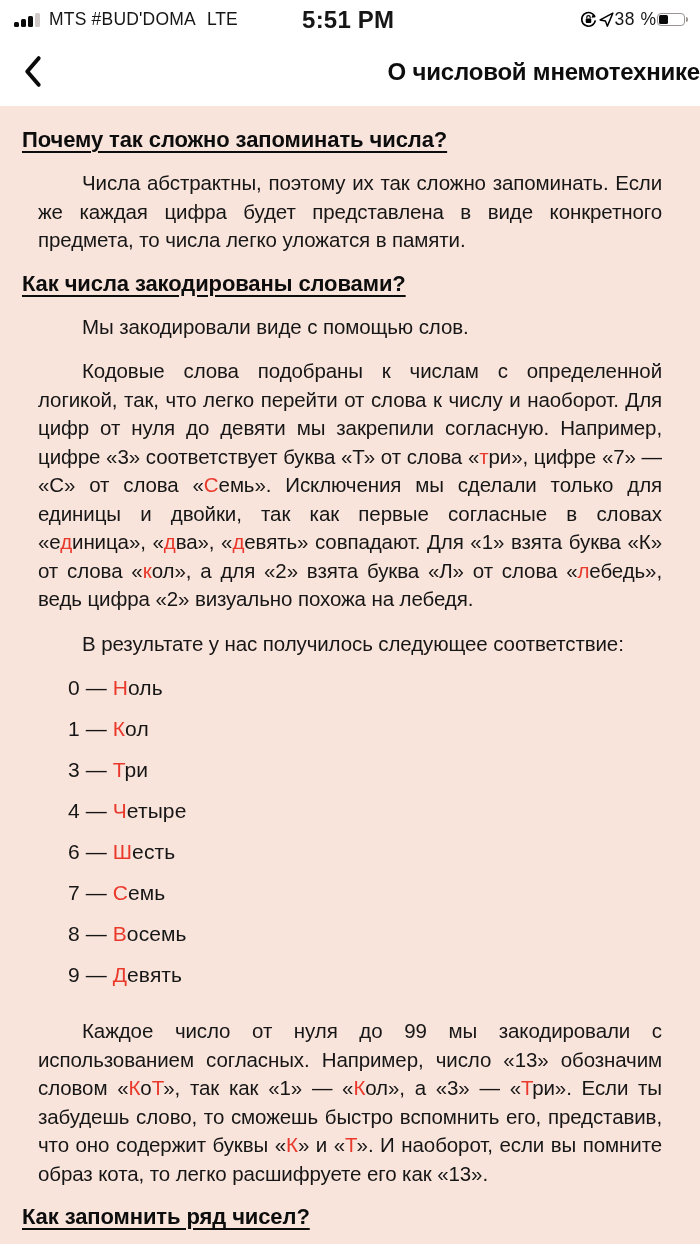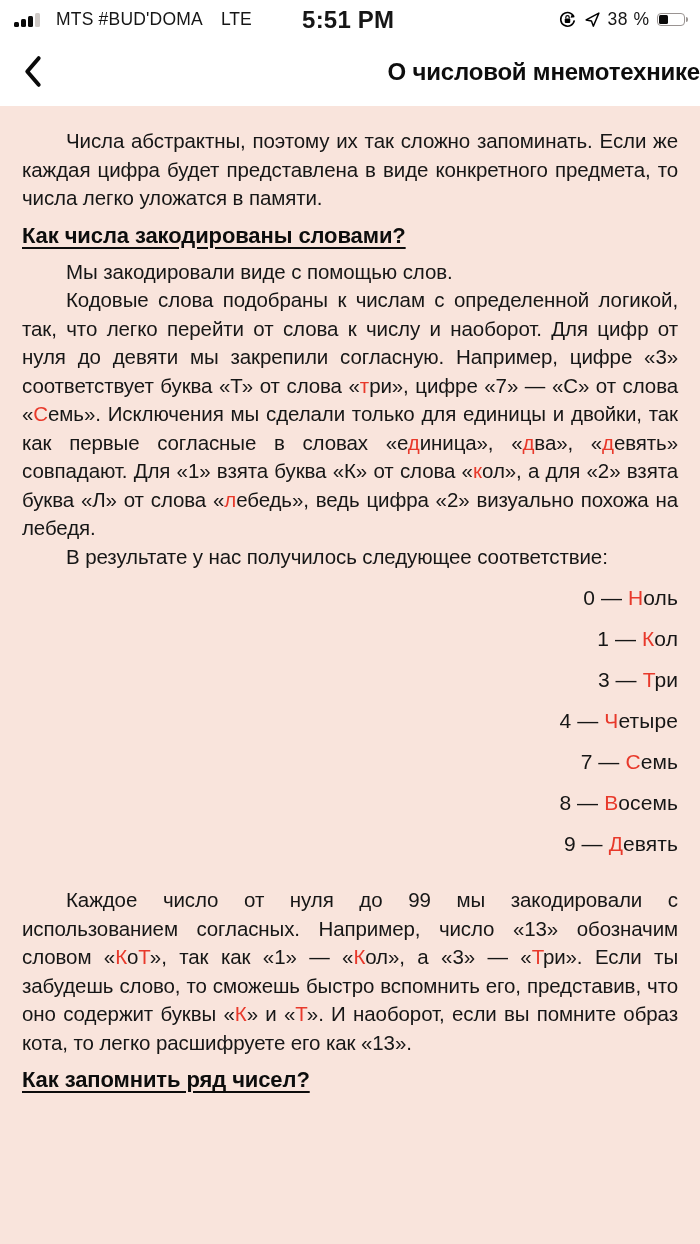--- a/index.html
+++ b/index.html
@@ -9,34 +9,34 @@
     color:var(--text,#161616);
     -webkit-font-smoothing:antialiased;
   }
   .phone{width:700px;height:1244px;display:flex;flex-direction:column;overflow:hidden;}
 
   
   .status-bar{
     height:37px;background:var(--bar-bg,#fff);display:flex;align-items:center;
     padding:2px 12px 0 14px;box-sizing:border-box;position:relative;font-size:17.5px;
   }
-  .sb-left{display:flex;align-items:center;gap:14px;}
+  .sb-left{display:flex;align-items:center;gap:7px;}
   .signal{display:flex;align-items:flex-end;gap:2px;height:15px;margin-right:2px;}
   .signal i{display:block;width:5px;border-radius:1.5px;background:#0a0a0a;}
   .signal i:nth-child(1){height:5px;}
   .signal i:nth-child(2){height:8px;}
   .signal i:nth-child(3){height:11px;}
   .signal i:nth-child(4){height:14px;background:#cfcac7;}
   .carrier{font-weight:400;letter-spacing:0.2px;}
   .network{margin-left:4px;}
   .sb-time{
     position:absolute;left:50%;transform:translateX(-52%);
     font-weight:700;font-size:24px;letter-spacing:0.2px;
   }
-  .sb-right{margin-left:auto;display:flex;align-items:center;gap:7px;}
+  .sb-right{margin-left:auto;display:flex;align-items:center;}
   .battery-pct{font-size:17.5px;letter-spacing:0.5px;}
   .battery{position:relative;width:28px;height:13px;border:1.5px solid #9a9492;border-radius:4px;display:flex;align-items:center;padding:1px;box-sizing:border-box;}
   .battery-fill{height:100%;background:#0a0a0a;border-radius:1.5px;}
   .battery-nub{width:2.5px;height:5px;background:#9a9492;border-radius:0 2px 2px 0;margin-left:1px;}
 
   
   .nav-bar{
     height:69px;background:var(--bar-bg,#fff);position:relative;
     display:flex;align-items:center;justify-content:flex-end;flex:none;
   }
@@ -52,25 +52,25 @@
     flex:1;background:var(--content-bg,#f9e4dc);
     padding:21px 22px 0 22px;box-sizing:border-box;overflow:hidden;
   }
   .sec-heading{
     font-size:22px;font-weight:700;color:#0d0d0d;
     text-decoration:underline;text-decoration-thickness:2px;text-underline-offset:4px;
     margin:10px 0 9px 0;letter-spacing:-0.1px;
   }
   .sec-heading:first-child{margin-top:0;}
   .body-para{
-    font-size:20.5px;line-height:28.5px;margin:0;
+    font-size:20.5px;line-height:28.5px;margin:16px;
     text-align:justify;text-indent:44px;letter-spacing:-0.1px;
   }
   .gap-before{margin-top:28px;}
-  .code-list{margin:13px 0 16px 46px;text-align:right;}
+  .code-list{margin:13px 0 16px 46px;}
   .code-item{font-size:21px;line-height:28px;margin-bottom:13px;letter-spacing:0.1px;}
   .red{color:var(--accent,#e8392b);}
 </style>
 </head>
 <body>
 
 <div class="phone">
 
   <div class="status-bar">
     <div class="sb-left">
@@ -113,30 +113,32 @@
       <span style="display:flex;">
         <svg width="19" height="33" viewBox="0 0 20 34">
           <path d="M16.5 3 L4.5 17 L16.5 31" fill="none" stroke="#0a0a0a" stroke-width="4.2" stroke-linecap="round" stroke-linejoin="round"></path>
         </svg>
       </span>
     </button>
     <span class="nav-title">О числовой мнемотехнике</span>
   </div>
 
   <div class="content">
+      <h2 class="sec-heading">Почему так сложно запоминать числа?</h2>
       <p class="body-para"><span>Числа абстрактны, поэтому их так сложно запоминать. Если же каждая цифра будет представлена в виде конкретного предмета, то числа легко уложатся в памяти.</span></p>
       <h2 class="sec-heading">Как числа закодированы словами?</h2>
       <p class="body-para"><span>Мы закодировали виде с помощью слов.</span></p>
       <p class="body-para"><span>Кодовые слова подобраны к числам с определенной логикой, так, что легко перейти от слова к числу и наоборот. Для цифр от нуля до девяти мы закрепили согласную. Например, цифре «3» соответствует буква «Т» от слова «</span><span class="red">т</span><span>ри», цифре «7» — «С» от слова «</span><span class="red">С</span><span>емь». Исключения мы сделали только для единицы и двойки, так как первые согласные в словах «е</span><span class="red">д</span><span>иница», «</span><span class="red">д</span><span>ва», «</span><span class="red">д</span><span>евять» совпадают. Для «1» взята буква «К» от слова «</span><span class="red">к</span><span>ол», а для «2» взята буква «Л» от слова «</span><span class="red">л</span><span>ебедь», ведь цифра «2» визуально похожа на лебедя.</span></p>
       <p class="body-para"><span>В результате у нас получилось следующее соответствие:</span></p>
       <div class="code-list">
         <div class="code-item"><span>0 — </span><span class="red">Н</span><span>оль</span></div>
         <div class="code-item"><span>1 — </span><span class="red">К</span><span>ол</span></div>
         <div class="code-item"><span>3 — </span><span class="red">Т</span><span>ри</span></div>
         <div class="code-item"><span>4 — </span><span class="red">Ч</span><span>етыре</span></div>
+        <div class="code-item"><span>6 — </span><span class="red">Ш</span><span>есть</span></div>
         <div class="code-item"><span>7 — </span><span class="red">С</span><span>емь</span></div>
         <div class="code-item"><span>8 — </span><span class="red">В</span><span>осемь</span></div>
         <div class="code-item"><span>9 — </span><span class="red">Д</span><span>евять</span></div>
       </div>
       <p class="body-para gap-before"><span>Каждое число от нуля до 99 мы закодировали с использованием согласных. Например, число «13» обозначим словом «</span><span class="red">К</span><span>о</span><span class="red">Т</span><span>», так как «1» — «</span><span class="red">К</span><span>ол», а «3» — «</span><span class="red">Т</span><span>ри». Если ты забудешь слово, то сможешь быстро вспомнить его, представив, что оно содержит буквы «</span><span class="red">К</span><span>» и «</span><span class="red">Т</span><span>». И наоборот, если вы помните образ кота, то легко расшифруете его как «13».</span></p>
       <h2 class="sec-heading">Как запомнить ряд чисел?</h2>
     </div>
 
 </div>
 

